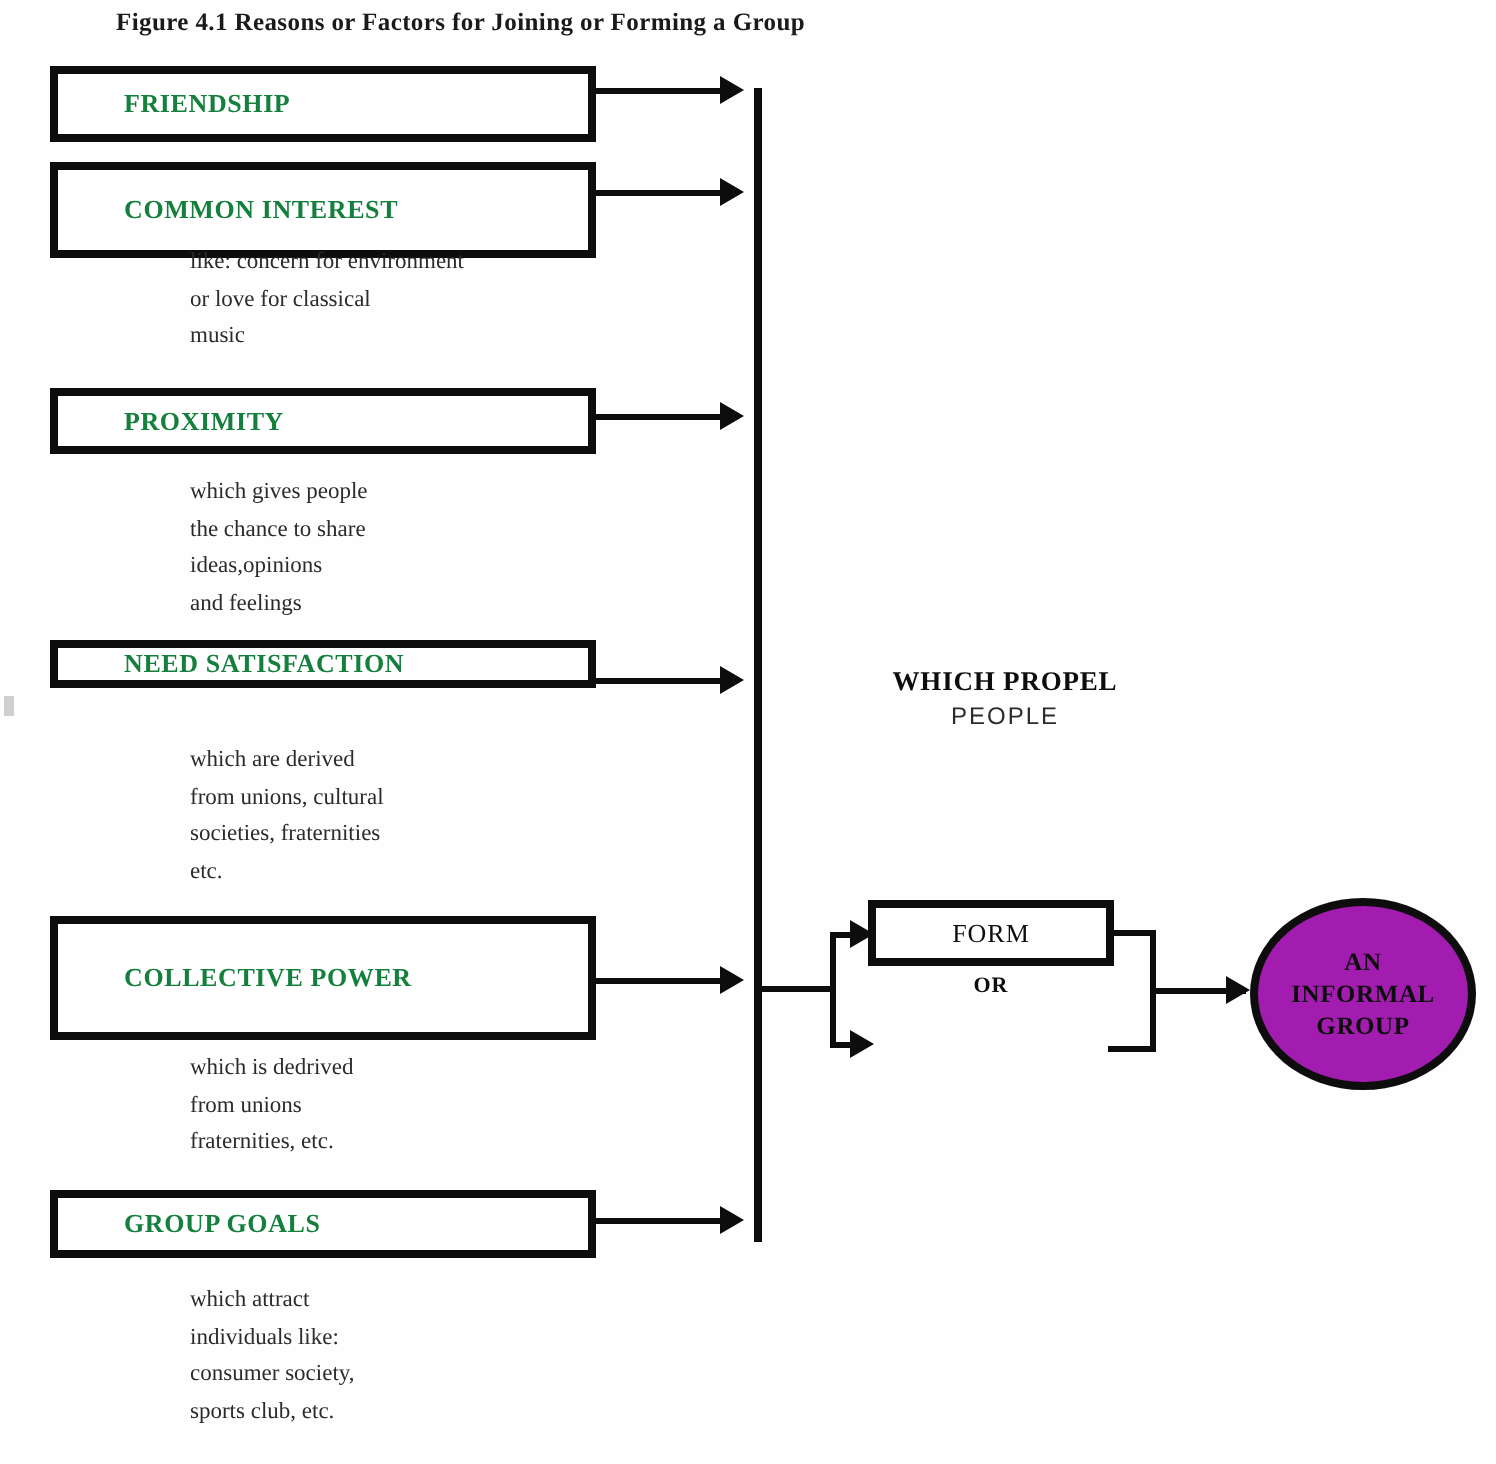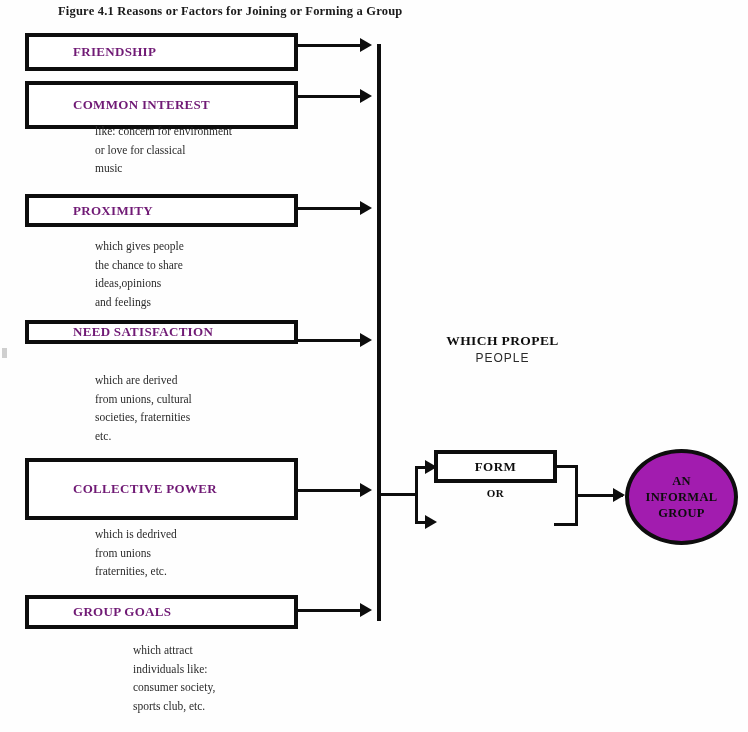--- a/index.html
+++ b/index.html
@@ -42,23 +42,23 @@
     background: #ffffff;
     display: flex;
     flex-direction: column;
     justify-content: center;
   }
   .factor-label {
     font-family: "Liberation Serif", serif;
     font-weight: bold;
     font-size: 13px;
     letter-spacing: 0.3px;
-    padding-left: 44px;
+    padding-left: 33px;
     line-height: 1.35;
-    color: #701a75;
+    color: #15803d;
     white-space: nowrap;
   }
   
   .desc {
     position: absolute;
     left: 95px;
     font-family: "Liberation Serif", serif;
     font-size: 11.5px;
     line-height: 18.5px;
     color: #2b2b2b;
@@ -108,21 +108,21 @@
   
   .mid-box {
     position: absolute;
     box-sizing: border-box;
     border: 4px solid #0d0d0d;
     background: #ffffff;
     display: flex;
     align-items: center;
     justify-content: center;
     font-family: "Liberation Serif", serif;
-    font-weight: bold;
+    font-weight: normal;
     font-size: 13px;
     letter-spacing: 0.5px;
     color: #0d0d0d;
   }
   .or-label {
     position: absolute;
     text-align: center;
     font-family: "Liberation Serif", serif;
     font-weight: bold;
     font-size: 11px;
@@ -219,21 +219,21 @@
   <div class="arrow-head" style="left:360px;top:483px;"></div>
   <div class="desc" style="top:525px;">which is dedrived
 from unions
 fraternities, etc.</div>
 
   <div class="factor-box" style="top:595px;height:34px;">
     <div class="factor-label">GROUP GOALS</div>
   </div>
   <div class="h-line" style="left:296px;top:609px;width:70px;"></div>
   <div class="arrow-head" style="left:360px;top:603px;"></div>
-  <div class="desc" style="top:641px;margin-left:38px;">which attract
+  <div class="desc" style="top:641px;">which attract
 individuals like:
 consumer society,
 sports club, etc.</div>
 
   <div class="v-trunk"></div>
 
   <div class="propel" style="left:415px;top:333px;width:175px;">
     <div class="propel-l1">WHICH PROPEL</div>
     <div class="propel-l2">PEOPLE</div>
   </div>

